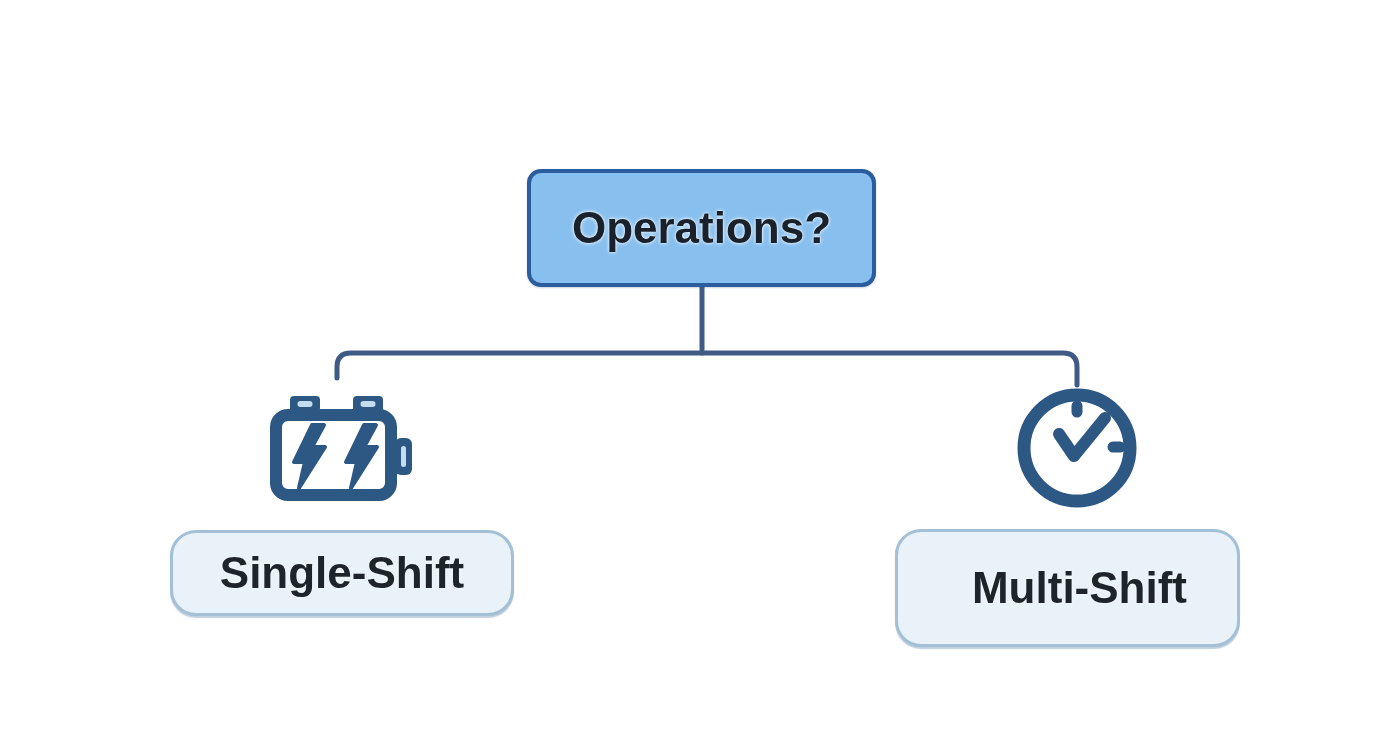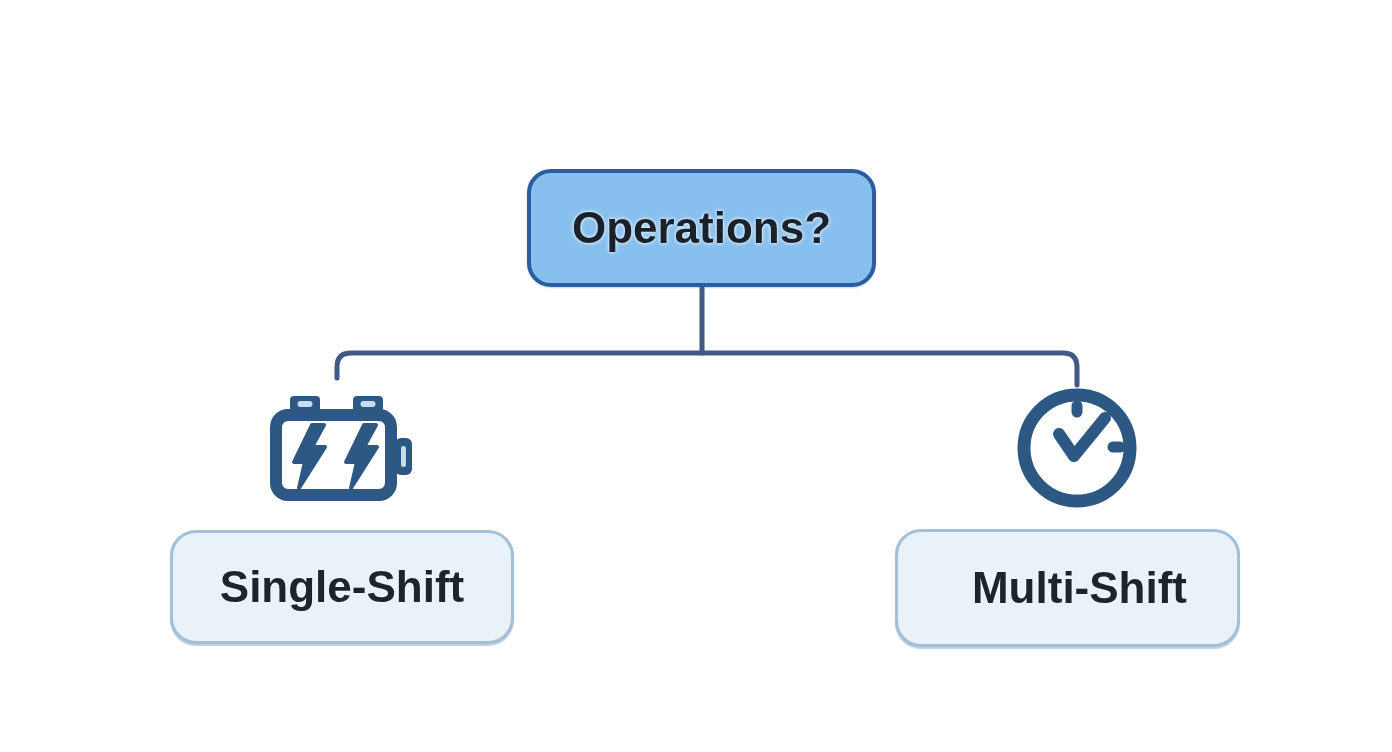--- a/index.html
+++ b/index.html
@@ -49,40 +49,40 @@
     justify-content: center;
     font-weight: 700;
   }
   .node-root {
     left: 527px;
     top: 169px;
     width: 349px;
     height: 118px;
     background: var(--root-fill, #87bfee);
     border: 4px solid var(--root-border, #2b5c9e);
-    border-radius: 24px;
+    border-radius: 14px;
     box-shadow: 0 1px 2px rgba(40, 80, 130, 0.25);
   }
   .node-root .label {
     font-size: 44px;
     color: var(--root-text, #19222c);
     text-shadow: 0 0 4px rgba(255,255,255,0.9), 0 0 2px rgba(255,255,255,0.85);
   }
   .node-leaf {
     background: var(--leaf-fill, #e9f2f9);
     border: 3px solid var(--leaf-border, #a3c0d6);
     border-radius: 26px;
     box-shadow: 0 2px 1px rgba(139, 169, 192, 0.55);
   }
   .node-leaf .label {
     font-size: 44px;
     color: var(--leaf-text, #1d242c);
     text-shadow: 0 0 3px rgba(255,255,255,0.8);
   }
-  .node-leaf-single { left: 170px; top: 530px; width: 344px; height: 114px; }
+  .node-leaf-single { left: 170px; top: 530px; width: 344px; height: 86px; }
   .node-leaf-multi  { left: 895px; top: 529px; width: 345px; height: 118px; padding-left: 24px; }
   .icon {
     position: absolute;
     color: var(--icon, #2d5884);
   }
   .icon-battery { left: 266px; top: 392px; width: 150px; height: 114px; }
   .icon-clock   { left: 1015px; top: 386px; width: 124px; height: 124px; }
 </style>
 </head>
 <body>

